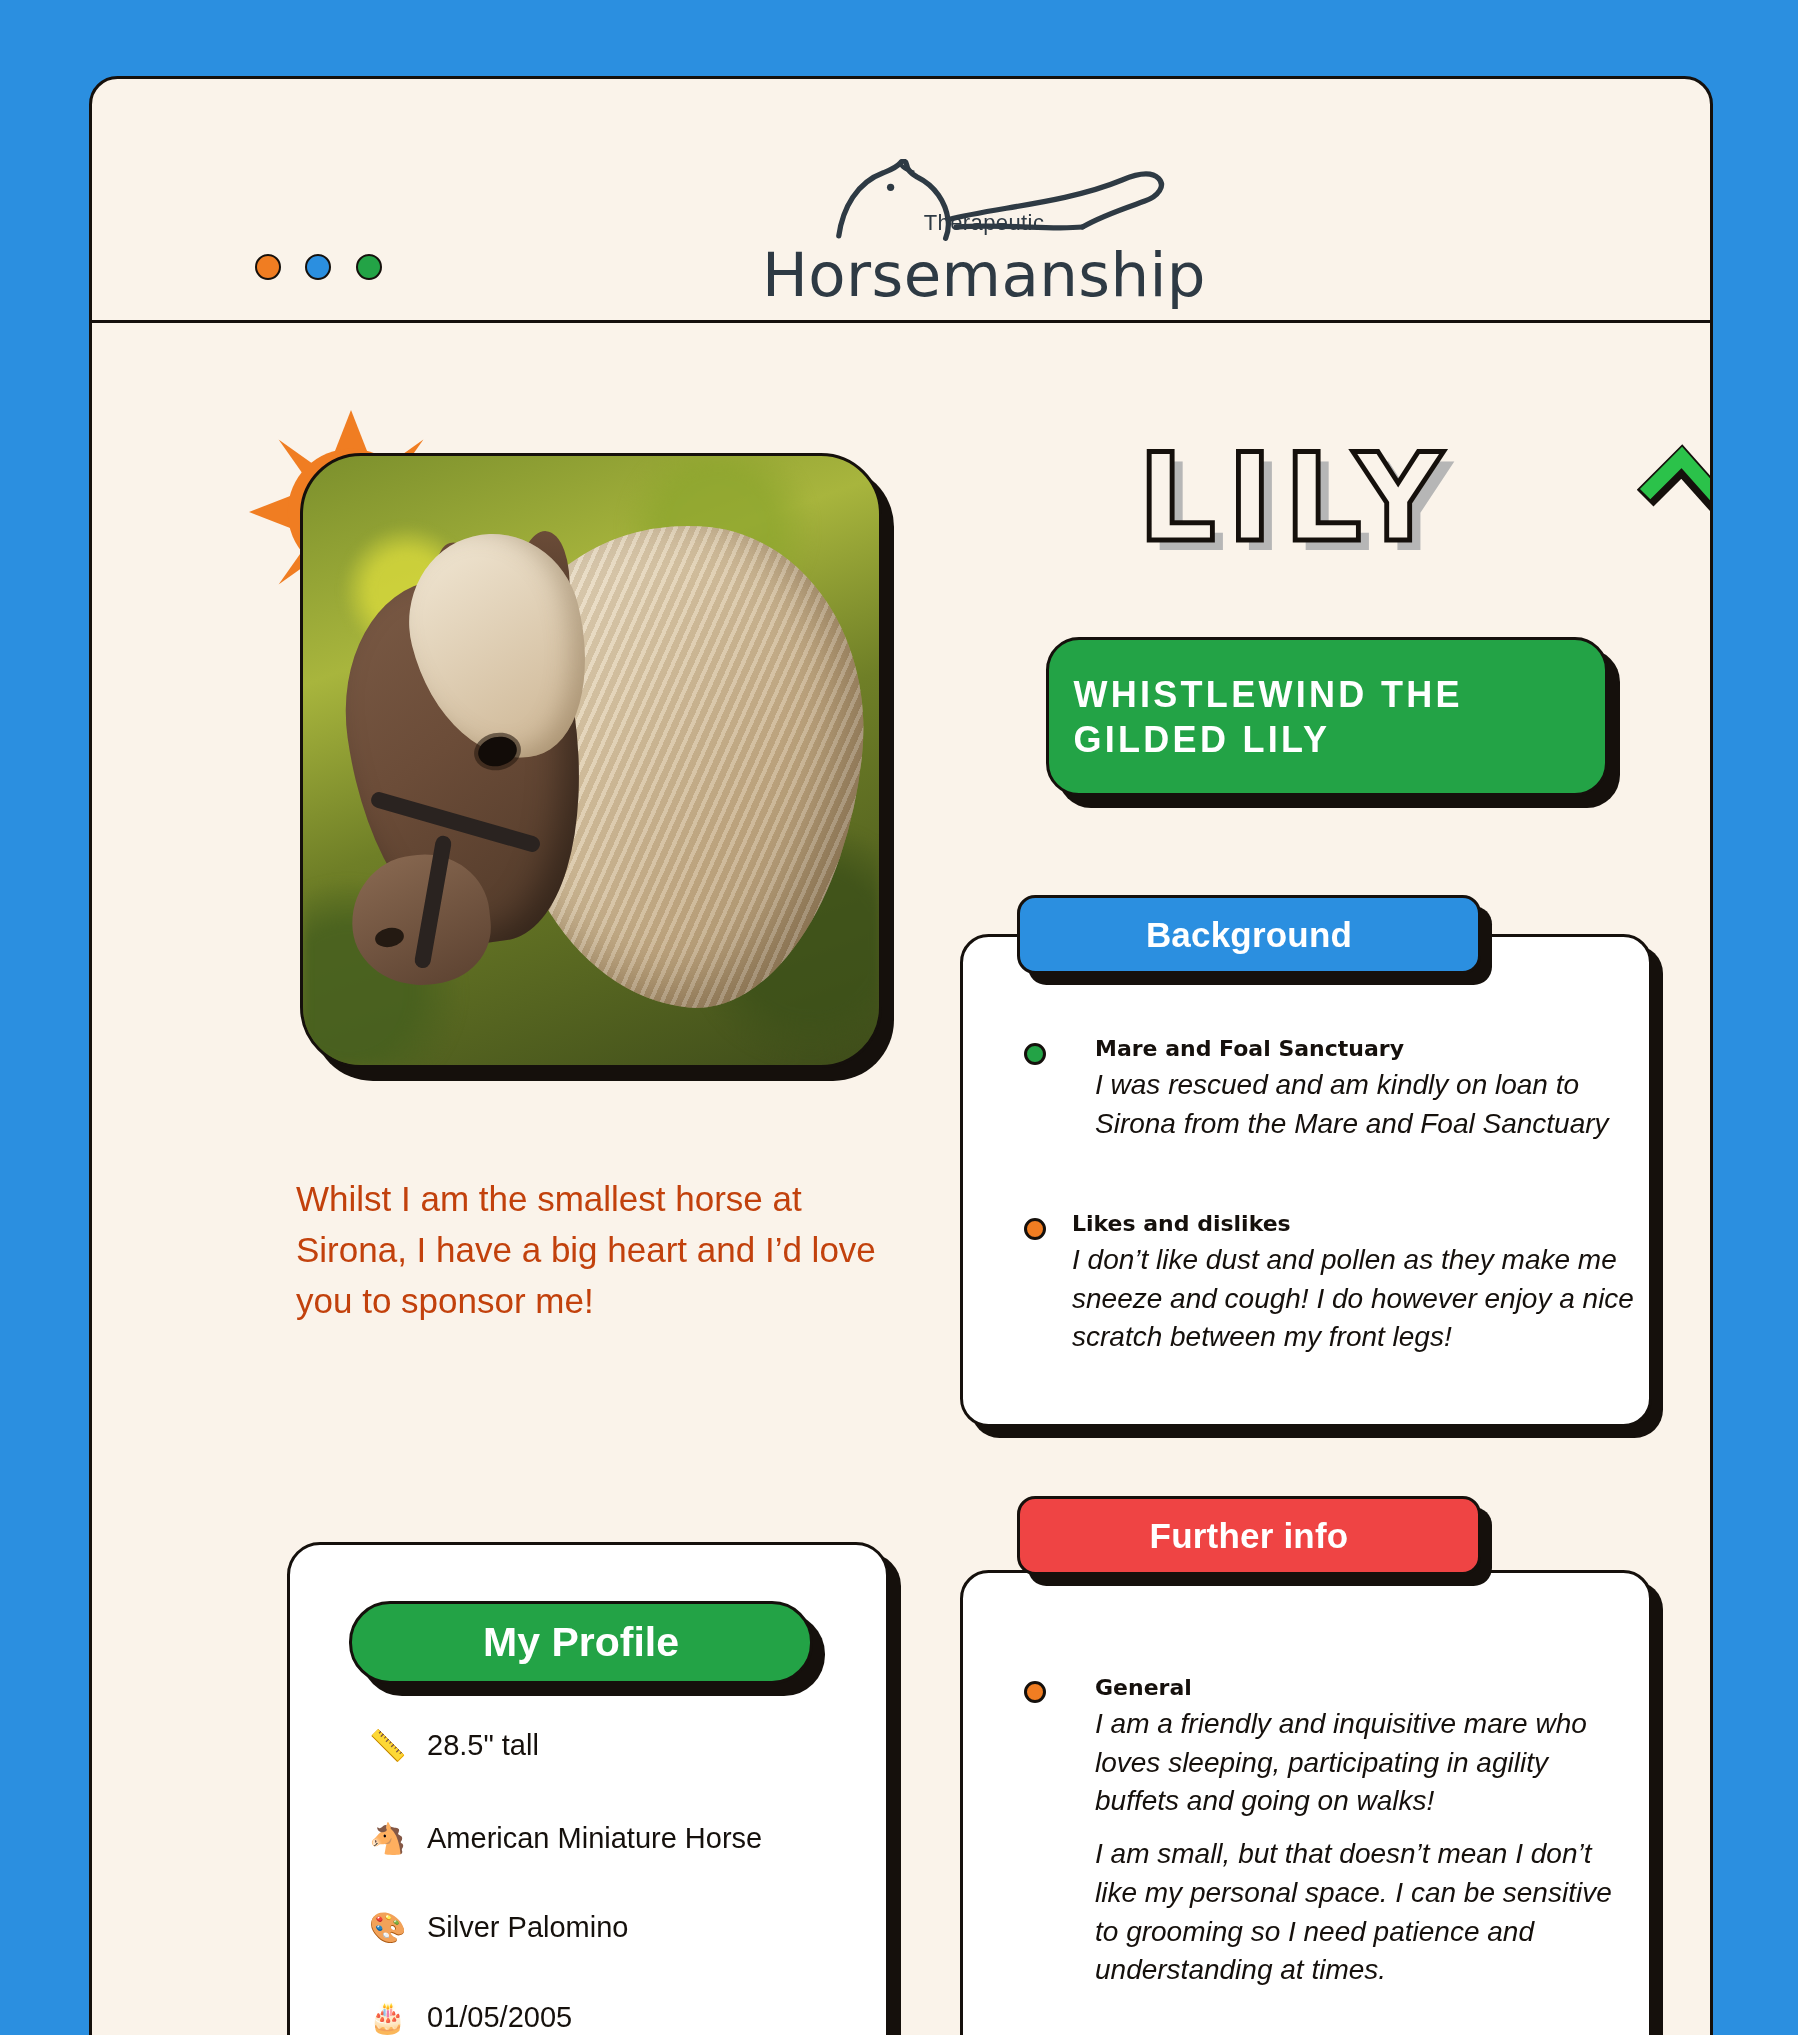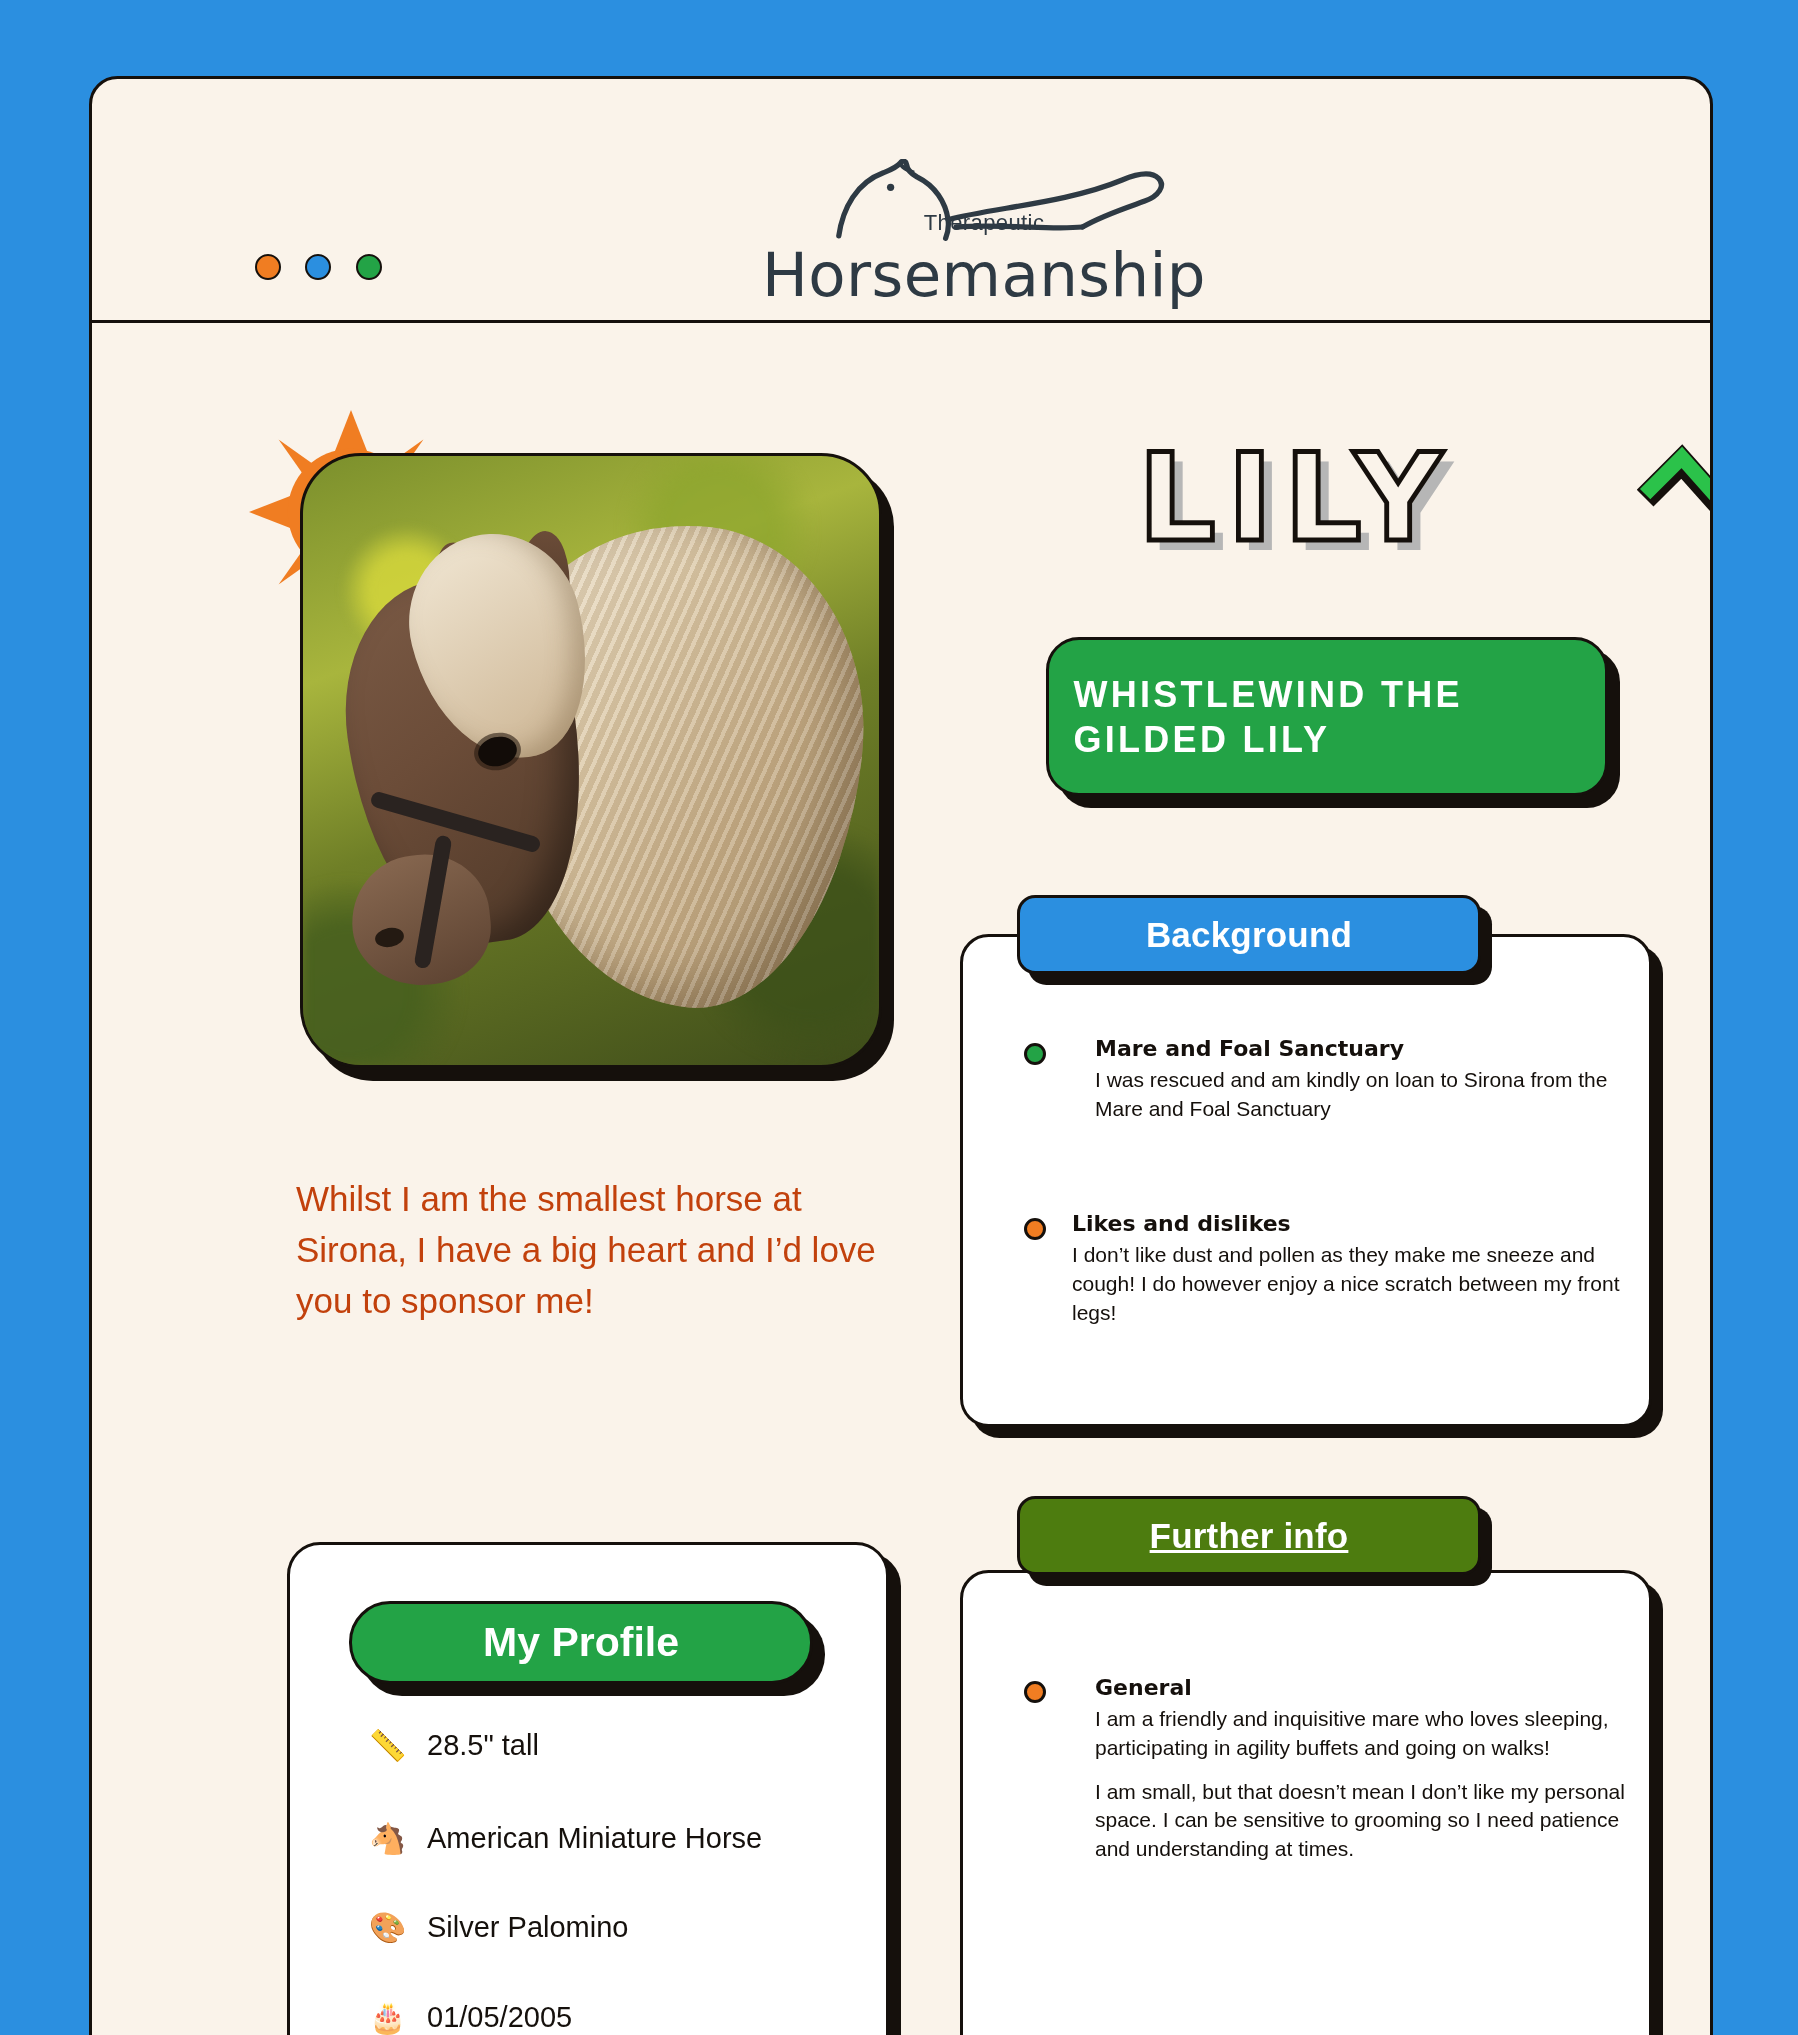--- a/index.html
+++ b/index.html
@@ -190,35 +190,35 @@
     position: absolute; background: #fff;
     border: 3.7px solid #15100c; border-radius: 28.5px;
   }
   .tab-shadow { position: absolute; background:#15100c; border-radius: 18.3px; }
   .tab {
     position: absolute; border: 3.7px solid #15100c; border-radius: 18.3px;
     display:flex; align-items:center; justify-content:center;
     color:#fff; font-weight:700; font-size: 35px; letter-spacing: 0.2px;
   }
   .tab.blue { background:#2b8fe0; }
-  .tab.orange { background:#4d7c0f;text-decoration:underline; }
+  .tab.orange { background:#ef4444; }
 
   .bullet-row { position: absolute; }
   .bdot {
     position:absolute; width: 22px; height: 22px; border-radius:50%;
     border: 3.3px solid #15100c;
   }
   .bdot.g { background:#23a346; }
   .bdot.o { background:#f07d22; }
   .bhead {
     font-family:"DejaVu Sans", sans-serif;
     font-weight:700; font-size: 22px; color:#15100c;
   }
   .btext {
-    font-size: 21px; color:#15100c; line-height: 1.38; margin-top: 4.9px;
+    font-size: 28px; color:#15100c; line-height: 1.38; margin-top: 4.9px; font-style: italic;
   }
   .btext + .btext { margin-top: 14.7px; }
 
   
   .intro {
     position: absolute; left: 204px; top: 1095px;
     width: 594px;
     font-size: 35px; line-height: 1.45; color:#c2410c;
   }
 

